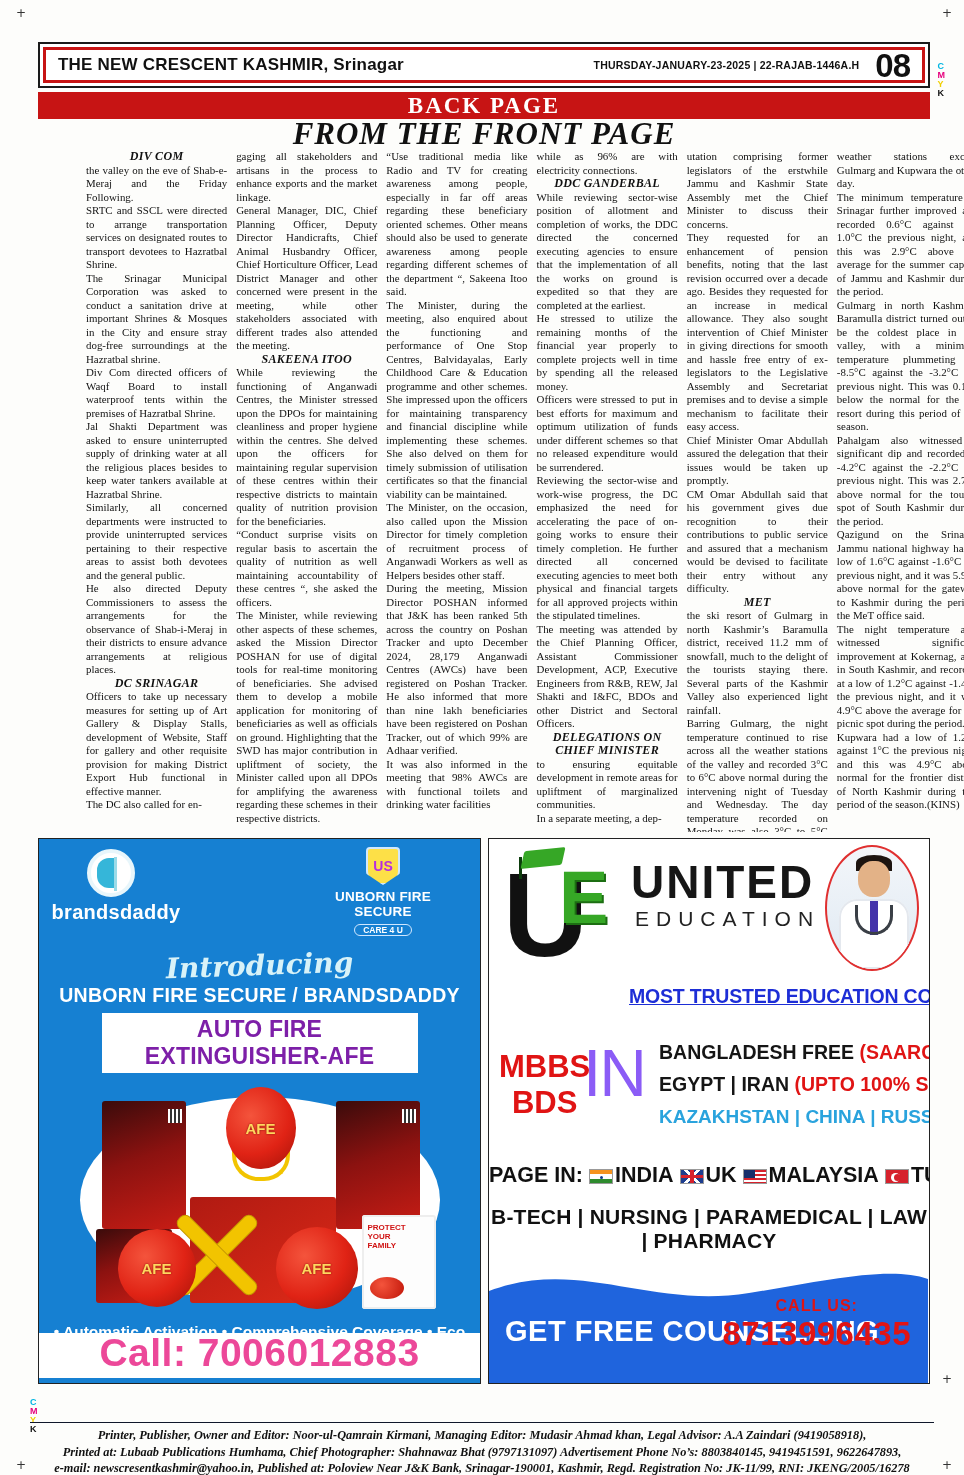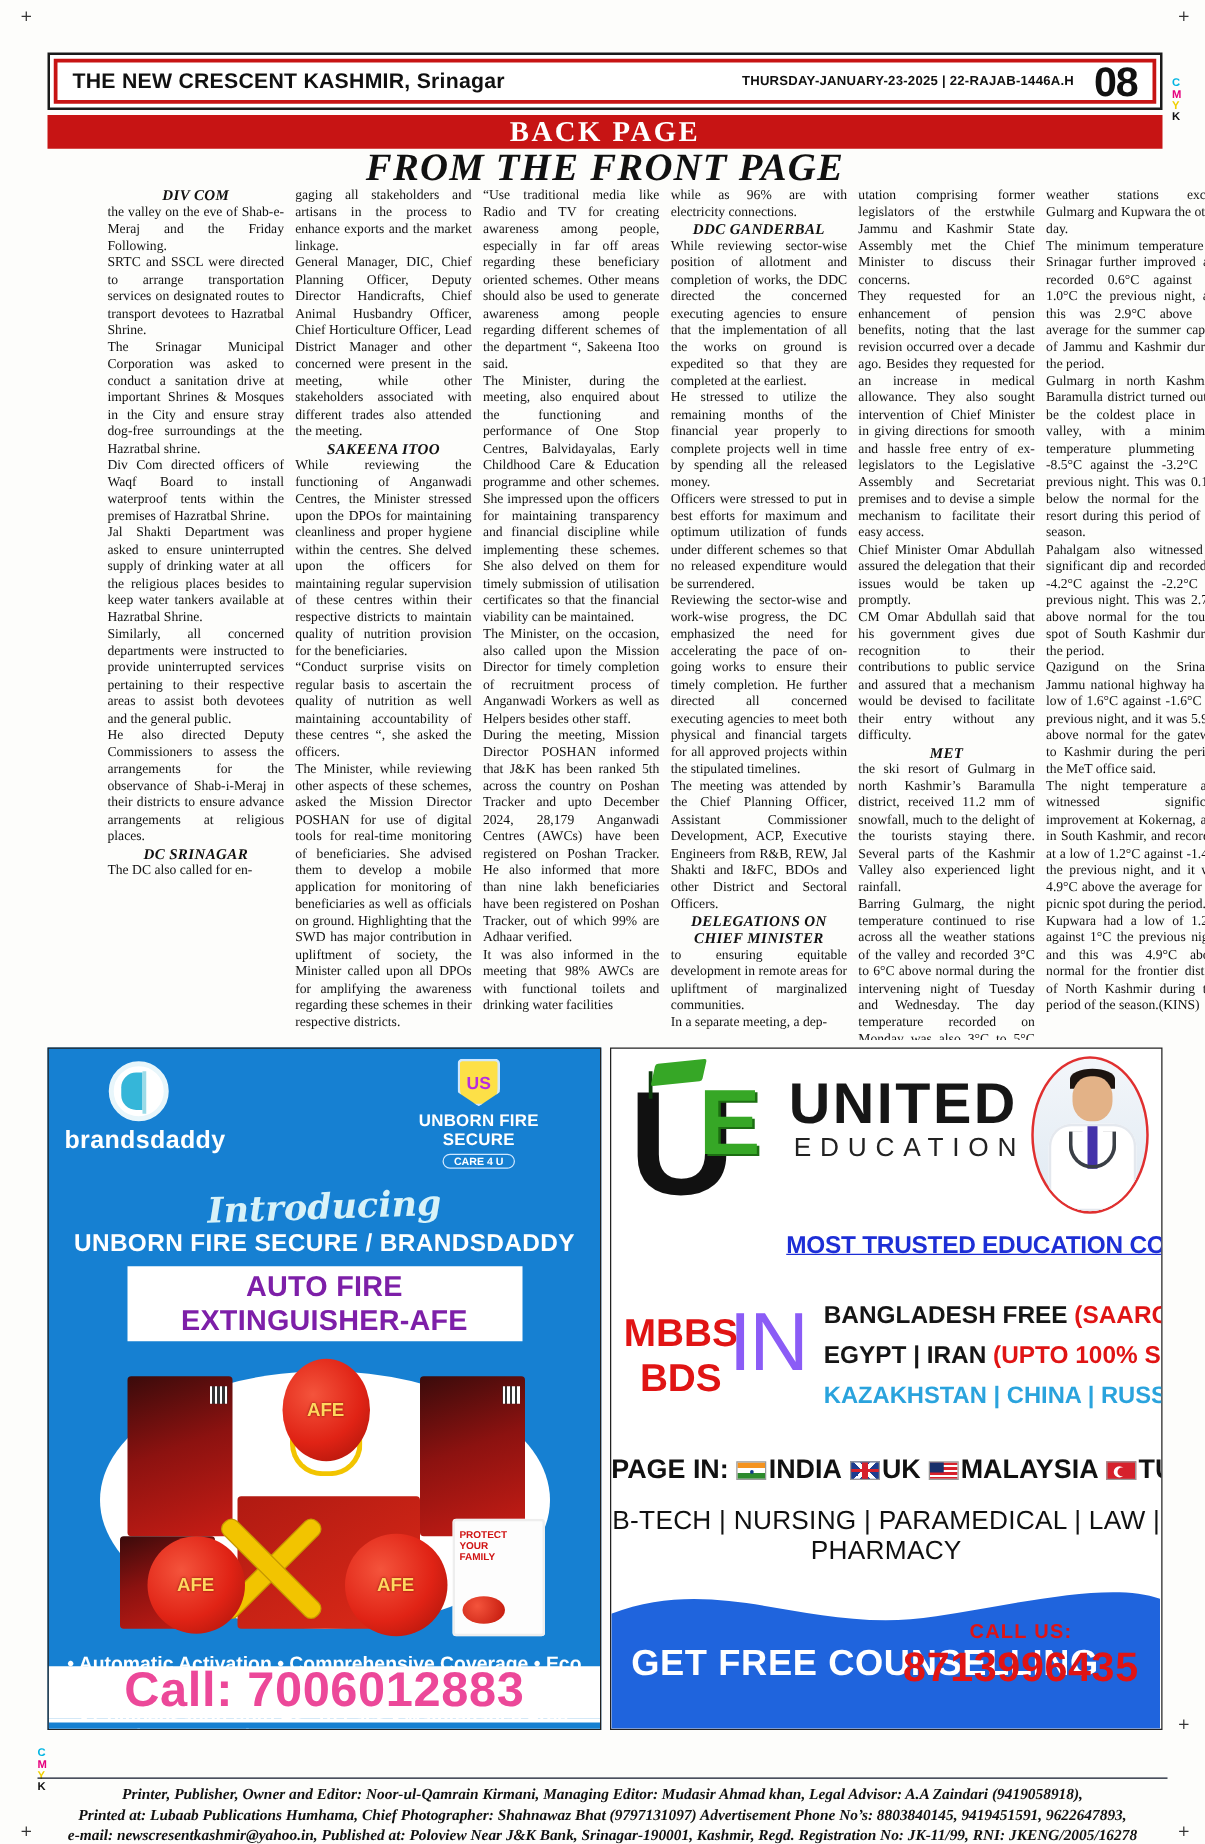--- a/index.html
+++ b/index.html
@@ -84,21 +84,21 @@
   .flag-india { background:linear-gradient(#f5931e 33%,#fff 33% 66%,#2e8b2e 66%); }
   .flag-india:after { content:""; position:absolute; left:10px; top:6px; width:3px; height:3px; border-radius:50%; background:#123a8a; }
   .flag-uk { background:#1d3d8f; }
   .flag-uk:before { content:""; position:absolute; inset:0; background:linear-gradient(45deg,transparent 44%,#fff 44% 56%,transparent 56%),linear-gradient(-45deg,transparent 44%,#fff 44% 56%,transparent 56%); }
   .flag-uk:after { content:""; position:absolute; inset:0; background:linear-gradient(0deg,transparent 40%,#d6212c 40% 60%,transparent 60%),linear-gradient(90deg,transparent 40%,#d6212c 40% 60%,transparent 60%); }
   .flag-malaysia { background:repeating-linear-gradient(#d6212c 0 2px,#fff 2px 4px); }
   .flag-malaysia:after { content:""; position:absolute; left:0; top:0; width:11px; height:8px; background:#182f6b; }
   .flag-turkey { background:#d6212c; }
   .flag-turkey:before { content:""; position:absolute; left:5px; top:3px; width:9px; height:9px; border-radius:50%; background:#fff; }
   .flag-turkey:after { content:""; position:absolute; left:8px; top:4px; width:7px; height:7px; border-radius:50%; background:#d6212c; }
-  .courses-row { position:absolute; left:0; top:366px; width:100%; text-align:center; font-size:21px; font-weight:normal; color:#111; letter-spacing:0.2px; }
+  .courses-row { position:absolute; left:0; top:366px; width:100%; text-align:center; font-size:21px; font-weight:bold; color:#111; letter-spacing:0.2px; }
   .counsel-band { position:absolute; left:0; bottom:0; width:100%; height:120px; }
   .counsel-band svg { position:absolute; left:0; top:0; }
   .counsel-text { position:absolute; left:16px; top:52px; color:#fff; font-size:29px; font-weight:bold; letter-spacing:0.5px; }
   .callus { position:absolute; right:18px; top:34px; text-align:center; color:#e01414; }
   .callus .lbl { font-size:16px; font-weight:bold; letter-spacing:1px; }
   .callus .num { font-size:33px; font-weight:bold; letter-spacing:0.5px; }
 
   
   #footer { left:30px; top:1422px; width:904px; border-top:1px solid #0f172a; border-bottom:4px solid #111; padding:4px 8px 17px; text-align:center; font:bold italic 12.3px "Liberation Serif", serif; line-height:16.5px; }
 </style>
@@ -141,20 +141,21 @@
       <div class="col">
         <div class="heading">DIV COM</div>
         <p>the valley on the eve of Shab-e-Meraj and the Friday Following.</p>
         <p>SRTC and SSCL were directed to arrange transportation services on designated routes to transport devotees to Hazratbal Shrine.</p>
         <p>The Srinagar Municipal Corporation was asked to conduct a sanitation drive at important Shrines &amp; Mosques in the City and ensure stray dog-free surroundings at the Hazratbal shrine.</p>
         <p>Div Com directed officers of Waqf Board to install waterproof tents within the premises of Hazratbal Shrine.</p>
         <p>Jal Shakti Department was asked to ensure uninterrupted supply of drinking water at all the religious places besides to keep water tankers available at Hazratbal Shrine.</p>
         <p>Similarly, all concerned departments were instructed to provide uninterrupted services pertaining to their respective areas to assist both devotees and the general public.</p>
         <p>He also directed Deputy Commissioners to assess the arrangements for the observance of Shab-i-Meraj in their districts to ensure advance arrangements at religious places.</p>
         <div class="heading">DC SRINAGAR</div>
+        <p>Officers to take up necessary measures for setting up of Art Gallery &amp; Display Stalls, development of Website, Staff for gallery and other requisite provision for making District Export Hub functional in effective manner.</p>
         <p>The DC also called for en-</p>
       </div>
       <div class="col">
         <p>gaging all stakeholders and artisans in the process to enhance exports and the market linkage.</p>
         <p>General Manager, DIC, Chief Planning Officer, Deputy Director Handicrafts, Chief Animal Husbandry Officer, Chief Horticulture Officer, Lead District Manager and other concerned were present in the meeting, while other stakeholders associated with different trades also attended the meeting.</p>
         <div class="heading">SAKEENA ITOO</div>
         <p>While reviewing the functioning of Anganwadi Centres, the Minister stressed upon the DPOs for maintaining cleanliness and proper hygiene within the centres. She delved upon the officers for maintaining regular supervision of these centres within their respective districts to maintain quality of nutrition provision for the beneficiaries.</p>
         <p>“Conduct surprise visits on regular basis to ascertain the quality of nutrition as well maintaining accountability of these centres “, she asked the officers.</p>
         <p>The Minister, while reviewing other aspects of these schemes, asked the Mission Director POSHAN for use of digital tools for real-time monitoring of beneficiaries. She advised them to develop a mobile application for monitoring of beneficiaries as well as officials on ground. Highlighting that the SWD has major contribution in upliftment of society, the Minister called upon all DPOs for amplifying the awareness regarding these schemes in their respective districts.</p>
       </div>

